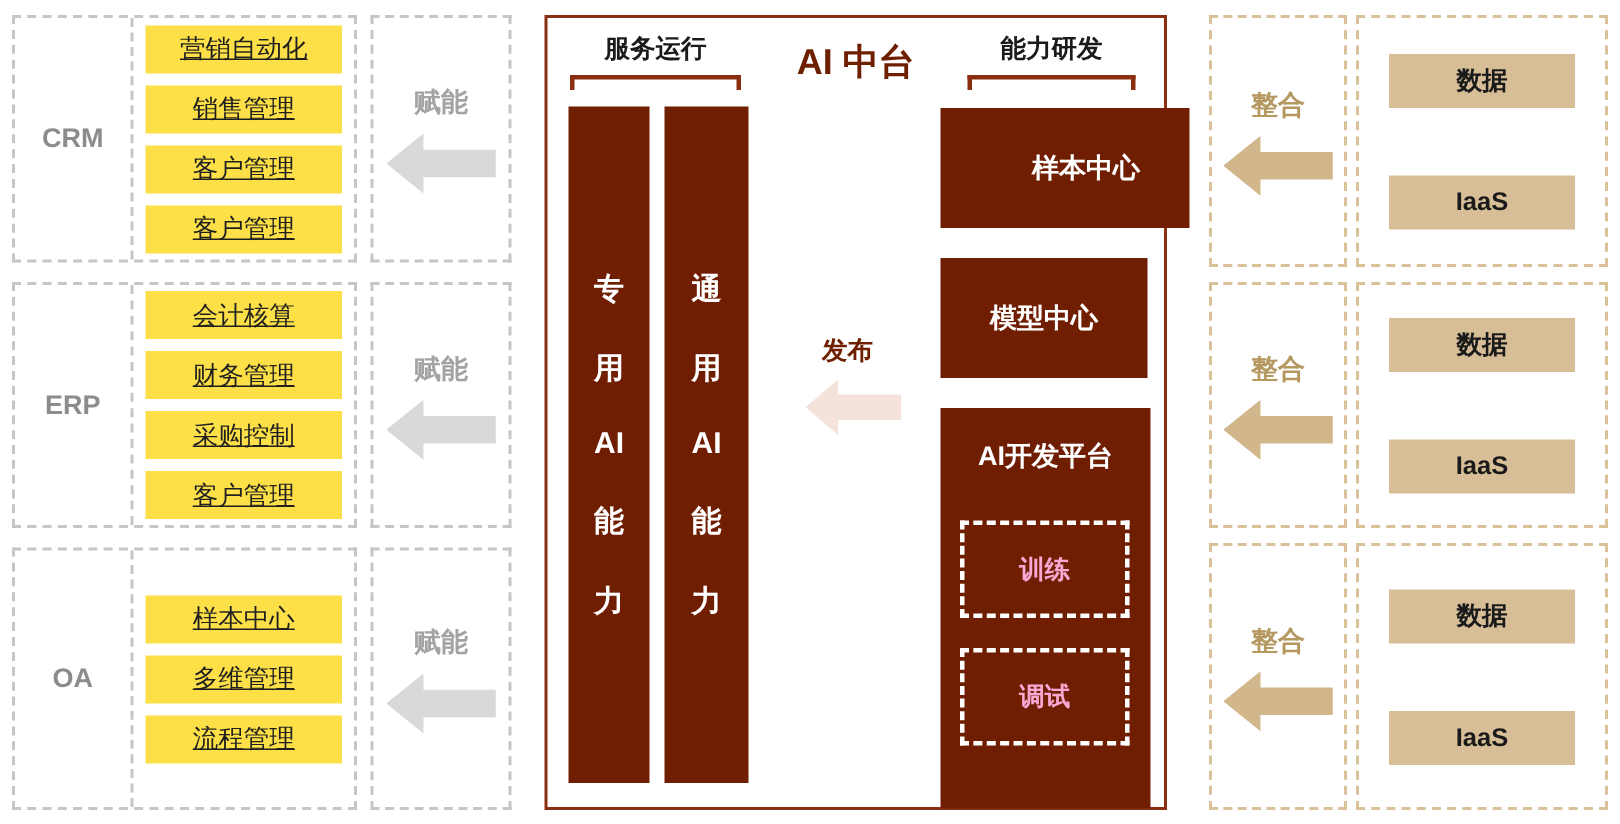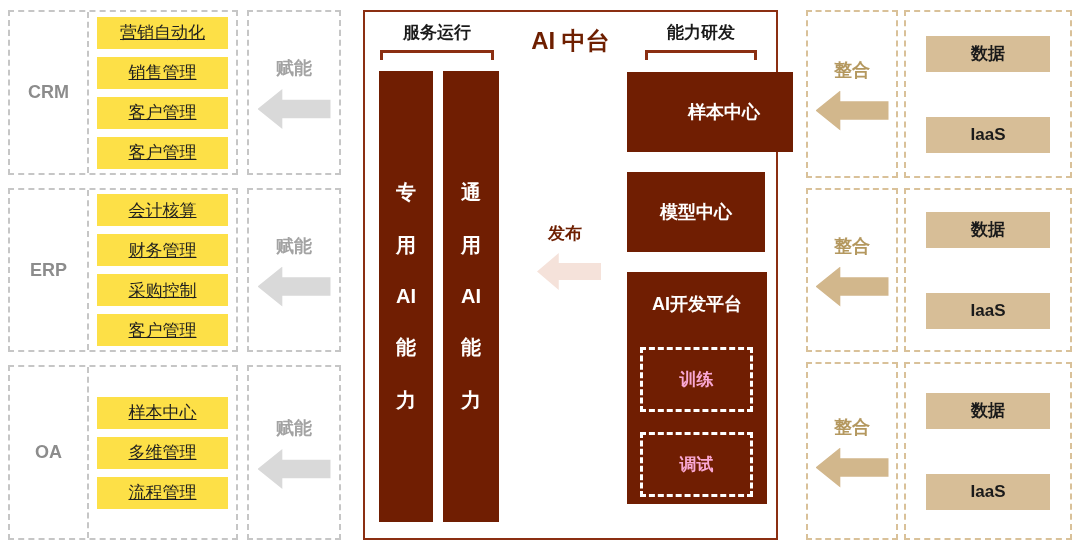--- a/index.html
+++ b/index.html
@@ -33,21 +33,21 @@
     color:#6e1f00;font-weight:bold;font-size:24px;}
   .section-label{position:absolute;text-align:center;color:#1a1a1a;font-weight:bold;font-size:17px;top:9px;}
   .bracket{position:absolute;top:38px;height:10px;border:3px solid #8b2f12;border-bottom:none;box-sizing:border-box;}
   .vbar{position:absolute;top:59px;height:451px;background:#701e02;color:#ffffff;
     display:flex;flex-direction:column;align-items:center;justify-content:center;gap:26px;
     font-weight:bold;font-size:20px;}
   .publish-label{position:absolute;left:160px;top:210px;width:80px;text-align:center;
     color:#6e1f00;font-weight:bold;font-size:17px;}
   .maroon-block{position:absolute;left:262px;width:138px;height:80px;background:#701e02;color:#ffffff;
     font-weight:bold;font-size:18px;display:flex;align-items:center;justify-content:center;}
-  .platform-block{position:absolute;left:262px;top:260px;width:140px;height:232px;background:#701e02;
+  .platform-block{position:absolute;left:262px;top:260px;width:140px;height:267px;background:#701e02;
     box-sizing:border-box;}
   .platform-title{margin-top:20px;text-align:center;color:#ffffff;font-weight:bold;font-size:18px;}
   .white-dashed{position:absolute;left:13px;width:113px;height:65px;border:3px dashed #ffffff;
     box-sizing:border-box;color:#f9a8d4;font-weight:bold;font-size:17px;
     display:flex;align-items:center;justify-content:center;}
 
   
   .rgroup-items{display:flex;flex-direction:column;align-items:center;justify-content:center;gap:45px;}
   .tan-item{width:124px;height:36px;background:#d7be97;color:#1a1a1a;font-weight:bold;font-size:17px;
     display:flex;align-items:center;justify-content:center;}

